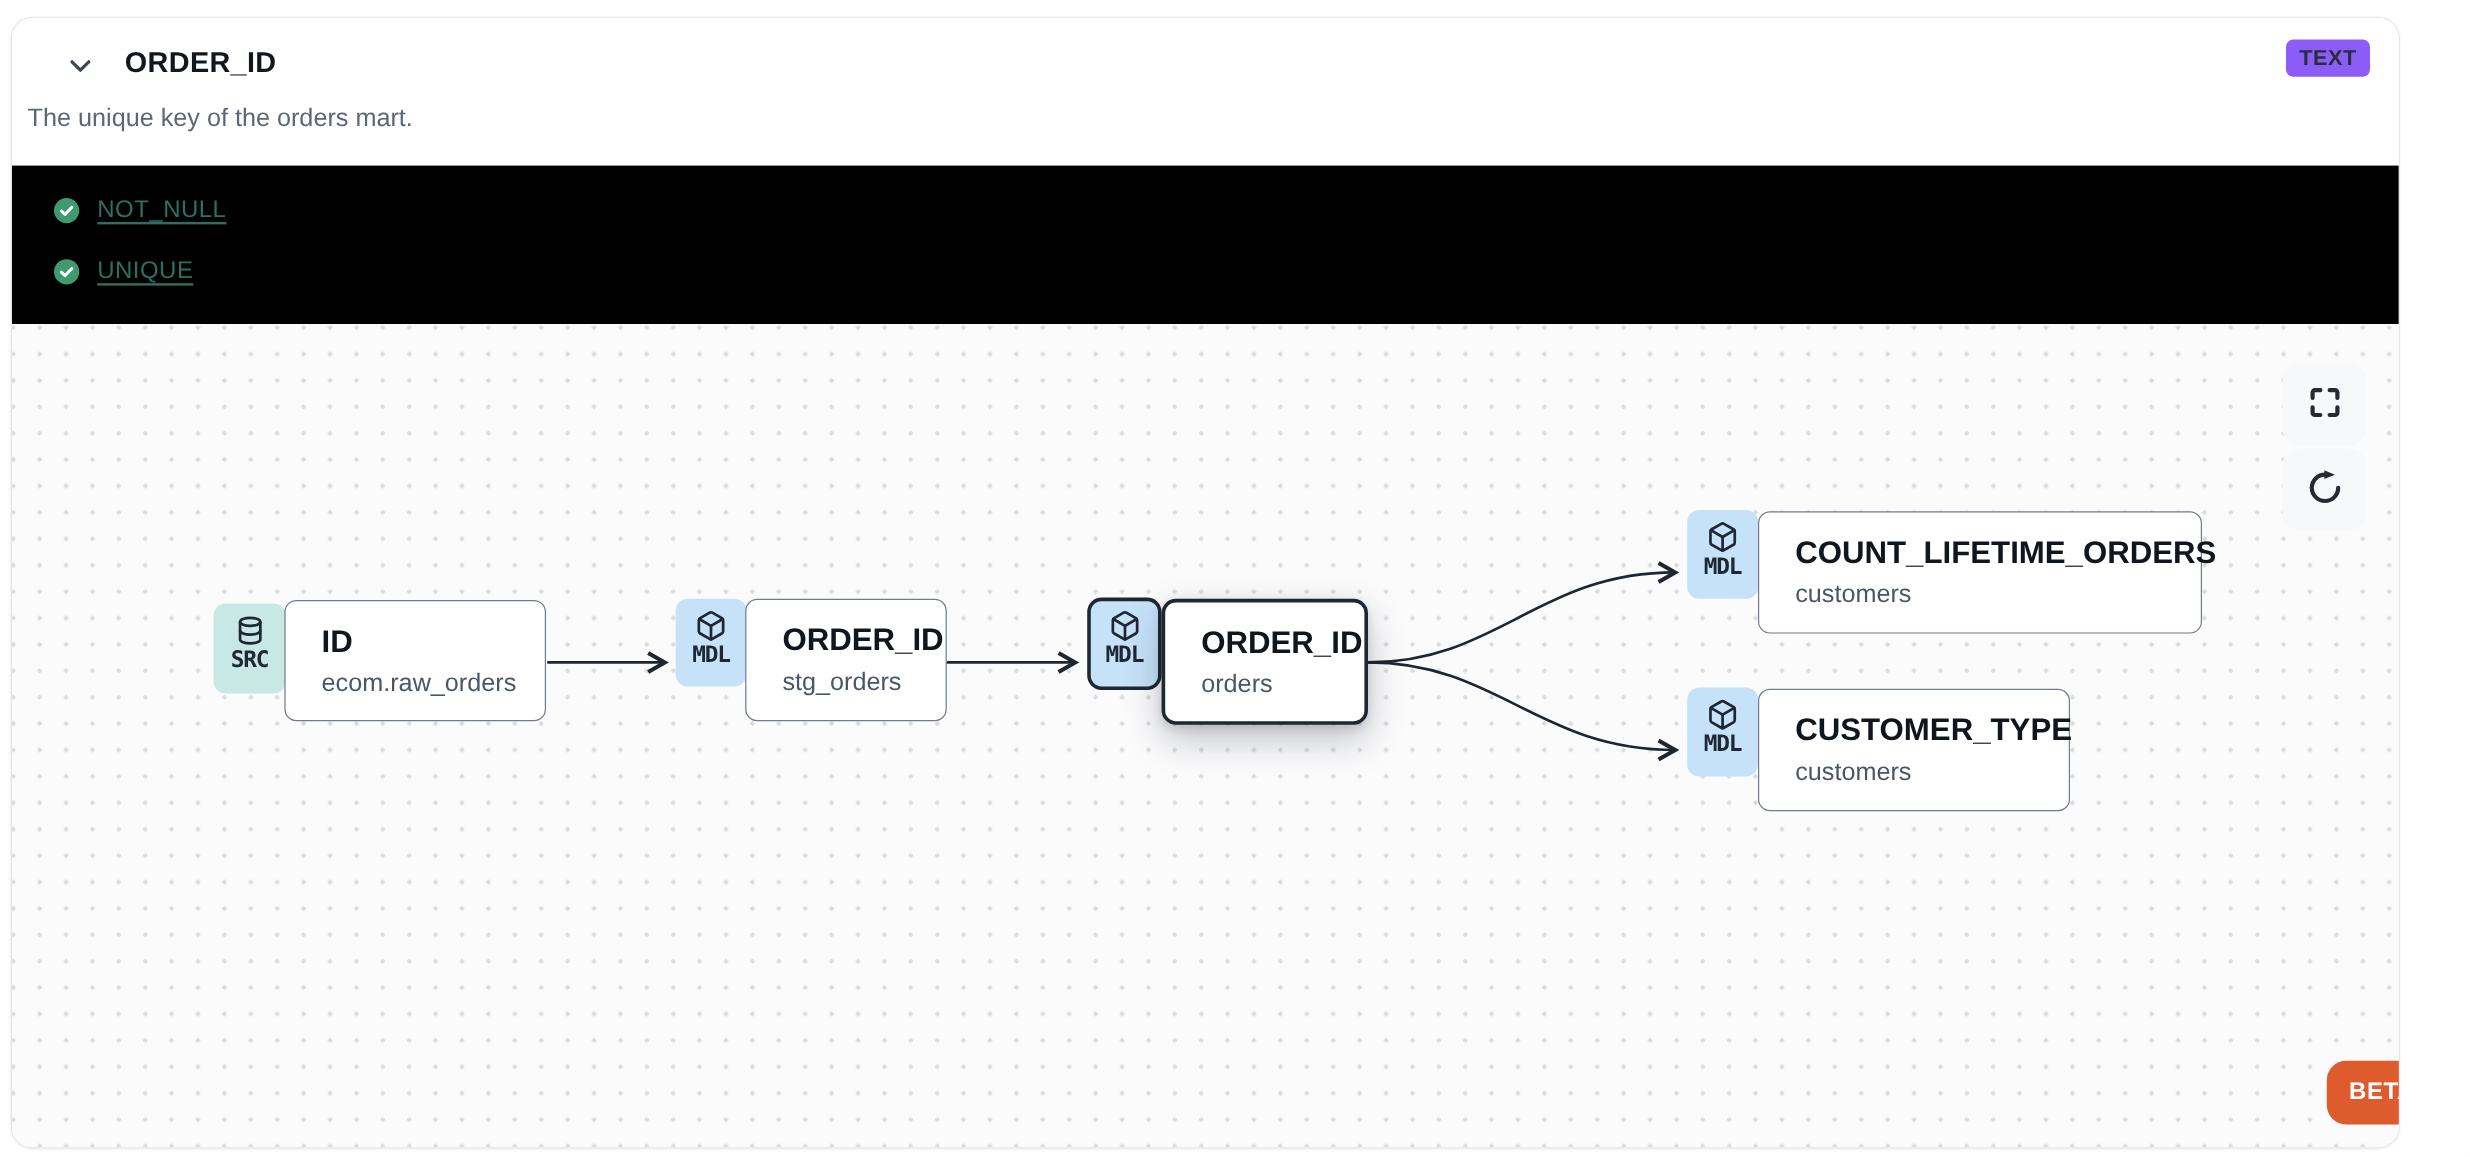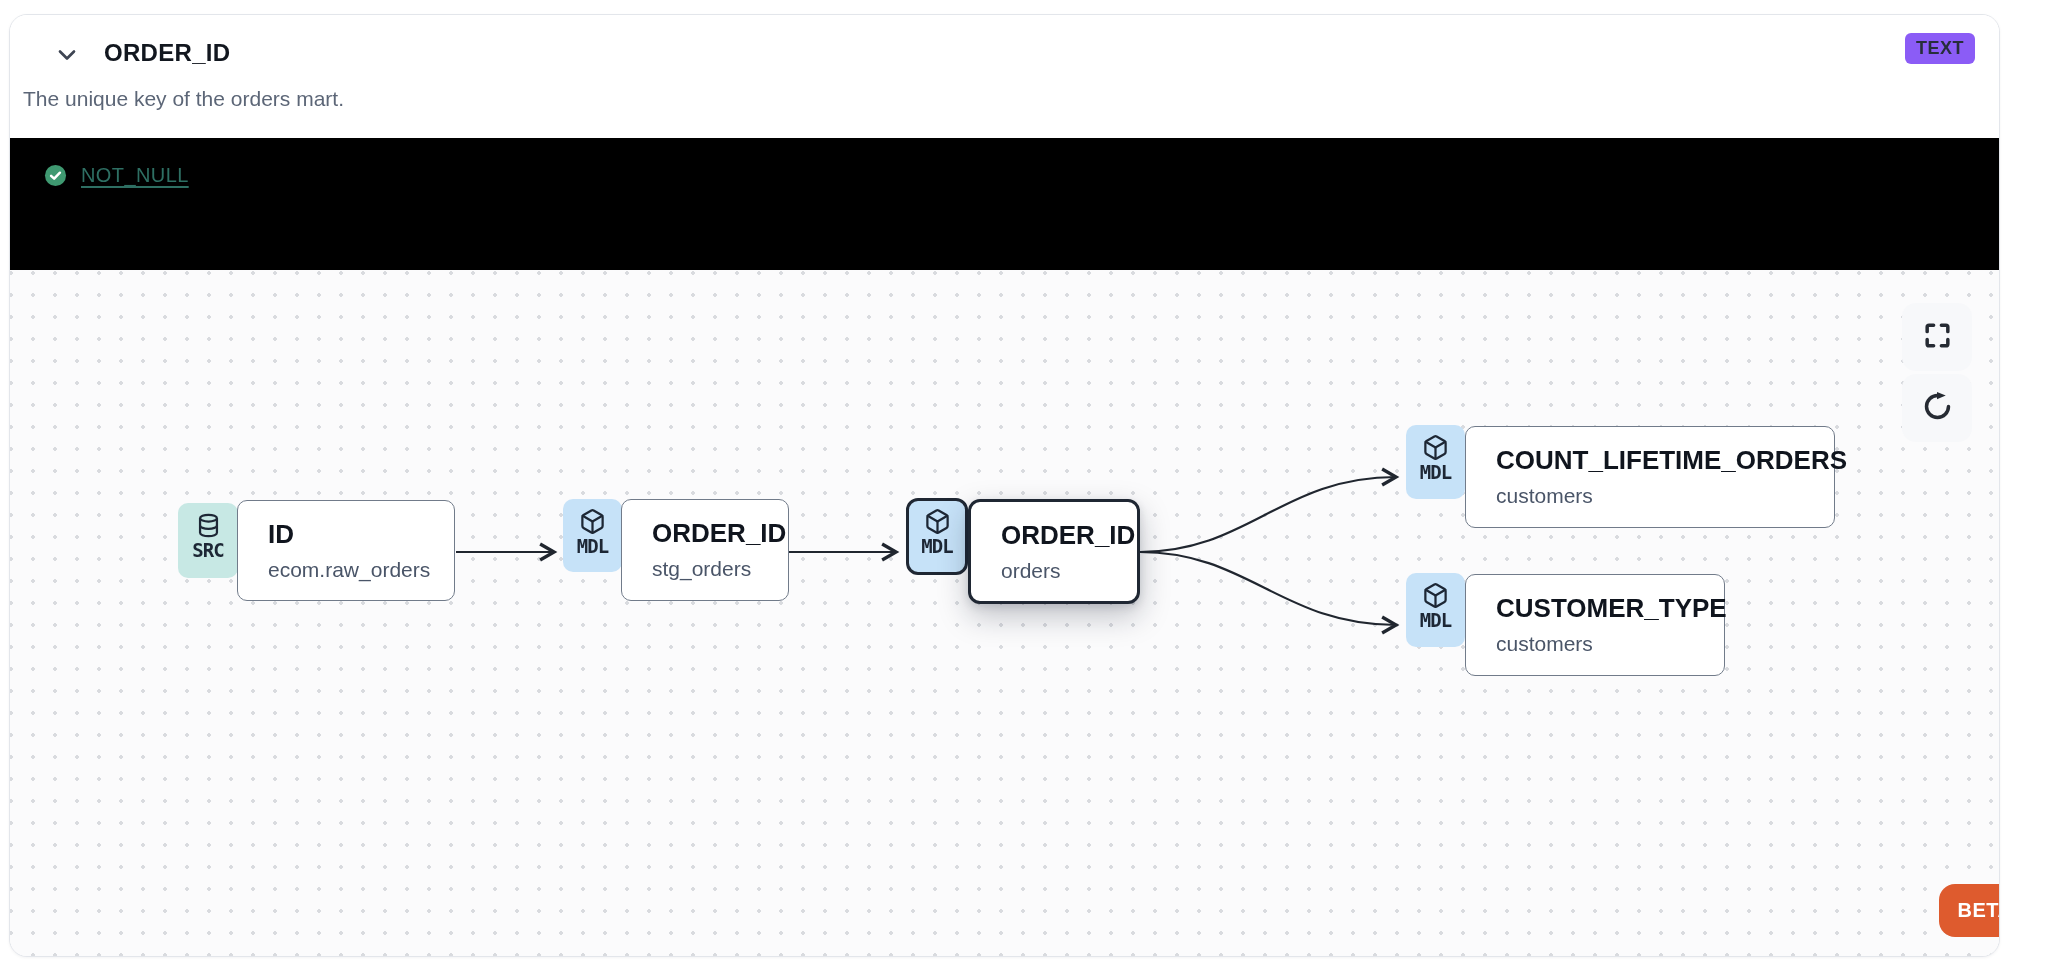--- a/index.html
+++ b/index.html
@@ -102,20 +102,29 @@
 
   <div class="tests" id="tests-list">
       <div class="test-row">
         <span class="ticon">
           <svg width="23" height="23" viewBox="0 0 24 24">
             <circle cx="12" cy="12" r="11" fill="#3F9971"></circle>
             <path d="M7.4 12.3 L10.6 15.3 L16.6 9.1" stroke="#ffffff" stroke-width="2.6" fill="none" stroke-linecap="round" stroke-linejoin="round"></path>
           </svg>
         </span>
         <a class="test-link">NOT_NULL</a>
+      </div>
+      <div class="test-row">
+        <span class="ticon">
+          <svg width="23" height="23" viewBox="0 0 24 24">
+            <circle cx="12" cy="12" r="11" fill="#3F9971"></circle>
+            <path d="M7.4 12.3 L10.6 15.3 L16.6 9.1" stroke="#ffffff" stroke-width="2.6" fill="none" stroke-linecap="round" stroke-linejoin="round"></path>
+          </svg>
+        </span>
+        <a class="test-link">UNIQUE</a>
       </div>
     </div>
 
   <div class="canvas" id="lineage-canvas">
     <svg class="edges" id="edges-svg" width="2038" height="688">
       <defs>
         <marker id="arrowhead" viewBox="0 0 10 10" refX="8" refY="5" markerWidth="9" markerHeight="9" orient="auto">
           <path d="M1 1 L8 5 L1 9" fill="none" stroke="#20262F" stroke-width="1.7"></path>
         </marker>
       </defs>

